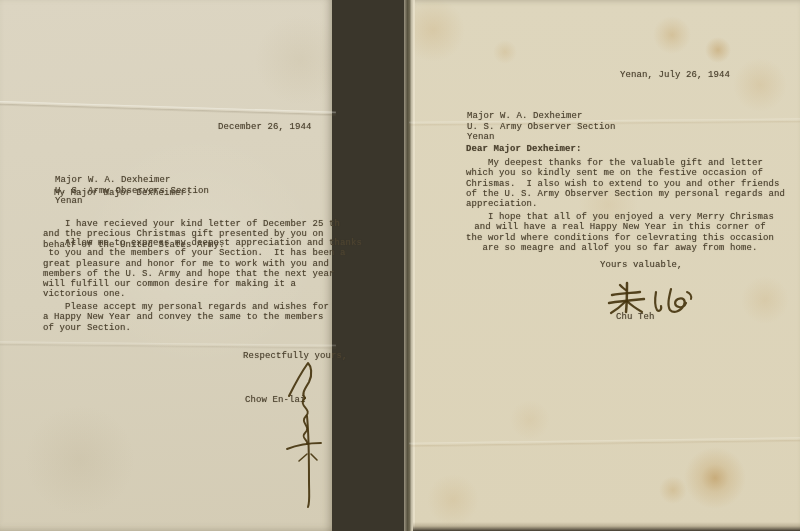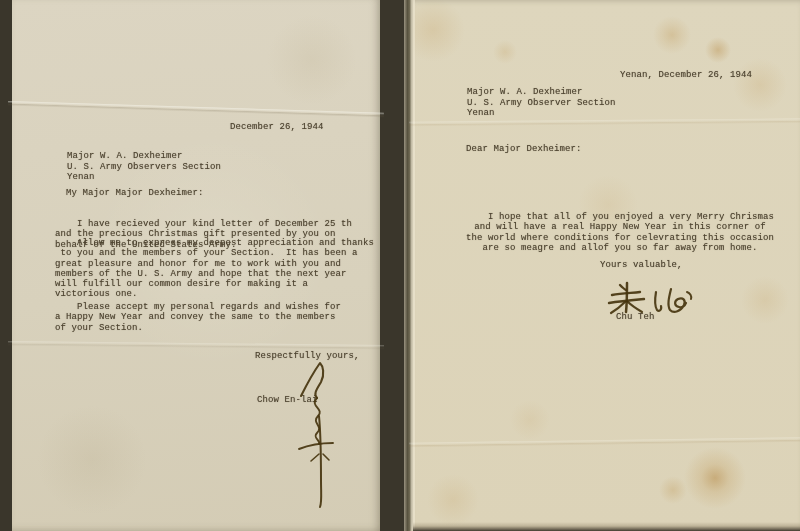--- a/index.html
+++ b/index.html
@@ -1,20 +1,20 @@
 <!DOCTYPE html>
 <html><head>
 <meta charset="utf-8">
 <style>
   html,body{margin:0;padding:0;}
   body{width:800px;height:531px;overflow:hidden;background:#3a362b;}
   .scene{position:relative;width:800px;height:531px;background:#3a362b;font-family:"Liberation Mono","DejaVu Sans Mono",monospace;}
   .page{position:absolute;top:0;height:531px;}
   .page-left{
-    left:12px;width:368px;
+    left:0;width:332px;
     background-color:#d9d2bf;
     background-image:
       radial-gradient(circle at 300px 60px, rgba(160,140,95,0.10) 0, transparent 45px),
       radial-gradient(circle at 80px 460px, rgba(150,132,92,0.10) 0, transparent 55px),
       radial-gradient(circle at 200px 250px, rgba(255,255,245,0.10) 0, transparent 120px),
       linear-gradient(176deg,#dcd5c2 0%,#d8d1bc 55%,#d4ccb5 100%);
     box-shadow: inset -7px 0 9px -5px rgba(90,82,62,0.40), inset 0 -5px 7px -4px rgba(100,90,68,0.25);
     text-decoration: underline;
   }
   .seam{position:absolute;left:404px;top:0;width:9px;height:531px;
@@ -42,35 +42,35 @@
   .crease{position:absolute;left:-4px;right:-4px;height:5px;pointer-events:none;
     background:linear-gradient(to bottom, rgba(255,255,248,0.50) 0%, rgba(255,255,248,0.0) 45%, rgba(110,98,72,0.20) 60%, transparent 100%);}
   .crease-l1{top:101px;transform:rotate(1.8deg);transform-origin:left center;}
   .crease-l2{top:343px;opacity:0.55;transform:rotate(0.6deg);}
   .crease-r1{top:120px;opacity:0.65;transform:rotate(-0.5deg);
     background:linear-gradient(to bottom, rgba(255,255,248,0.40) 0%, transparent 45%, rgba(150,120,70,0.18) 60%, transparent 100%);}
   .crease-r2{top:440px;opacity:0.7;transform:rotate(-0.8deg);
     background:linear-gradient(to bottom, rgba(255,255,248,0.40) 0%, transparent 45%, rgba(150,120,70,0.20) 60%, transparent 100%);}
   .txt{position:absolute;font-size:9px;line-height:10.3px;letter-spacing:0.1px;color:#4d4330;
     white-space:pre;text-shadow:0 0 0.8px rgba(77,67,48,0.55);}
-  .addr{line-height:10.6px;}
+  .addr{line-height:10.6px;margin-top:24px;}
   
   .l-date{left:218px;top:122px;}
   .l-addr{left:55px;top:151px;}
   .l-salut{left:54px;top:188px;}
   .l-p1{left:43px;top:203px;margin-top:16px;}
   .l-p2{left:43px;top:238px;}
   .l-p3{left:43px;top:302px;}
   .l-close{left:243px;top:351px;}
   .l-name{left:245px;top:395px;}
   .l-sig{position:absolute;left:265px;top:356px;}
   
   .r-date{left:207px;top:70px;}
   .r-addr{left:54px;top:87px;}
-  .r-salut{left:53px;top:144px;}
+  .r-salut{left:53px;top:144px;font-weight:bold;}
   .r-p1{left:53px;top:158px;}
   .r-p2{left:53px;top:212px;text-align:center;}
   .r-close{left:187px;top:260px;}
   .r-name{left:203px;top:312px;}
   .r-sig{position:absolute;left:190px;top:272px;}
   .sig-stroke{fill:none;stroke:#46350f;stroke-linecap:round;stroke-linejoin:round;opacity:0.92;}
 </style>
 </head>
 <body>
 
@@ -108,25 +108,30 @@
       <path class="sig-stroke" stroke-width="1.6" d="M34 105 L42 98 M52 104 L46 98"></path>
     </svg>
   </div>
 
   <div class="seam"></div>
 
   <div class="page page-right">
     <div class="crease crease-r1"></div>
     <div class="crease crease-r2"></div>
 
-    <div class="txt r-date">Yenan, December 26, 1944</div>
+    <div class="txt r-date">Yenan, July 26, 1944</div>
     <div class="txt addr r-addr">Major W. A. Dexheimer
 U. S. Army Observer Section
 Yenan</div>
     <div class="txt r-salut">Dear Major Dexheimer:</div>
+    <div class="txt r-p1">    My deepest thanks for the valuable gift and letter
+which you so kindly sent me on the festive occasion of
+Chrismas.  I also wish to extend to you and other friends
+of the U. S. Army Observer Section my personal regards and
+appreciation.</div>
     <div class="txt r-p2">    I hope that all of you enjoyed a very Merry Chrismas
 and will have a real Happy New Year in this corner of
 the world where conditions for celevrating this occasion
 are so meagre and allof you so far away from home.</div>
     <div class="txt r-close">Yours valuable,</div>
     <div class="txt r-name">Chu Teh</div>
 
     <svg class="r-sig" width="120" height="45" viewBox="0 0 120 45">
       <path class="sig-stroke" stroke-width="2.4" d="M17 13 C19 15 21 17 23 18"></path>
       <path class="sig-stroke" stroke-width="2.4" d="M9 23 C19 21 29 21 37 20"></path>

